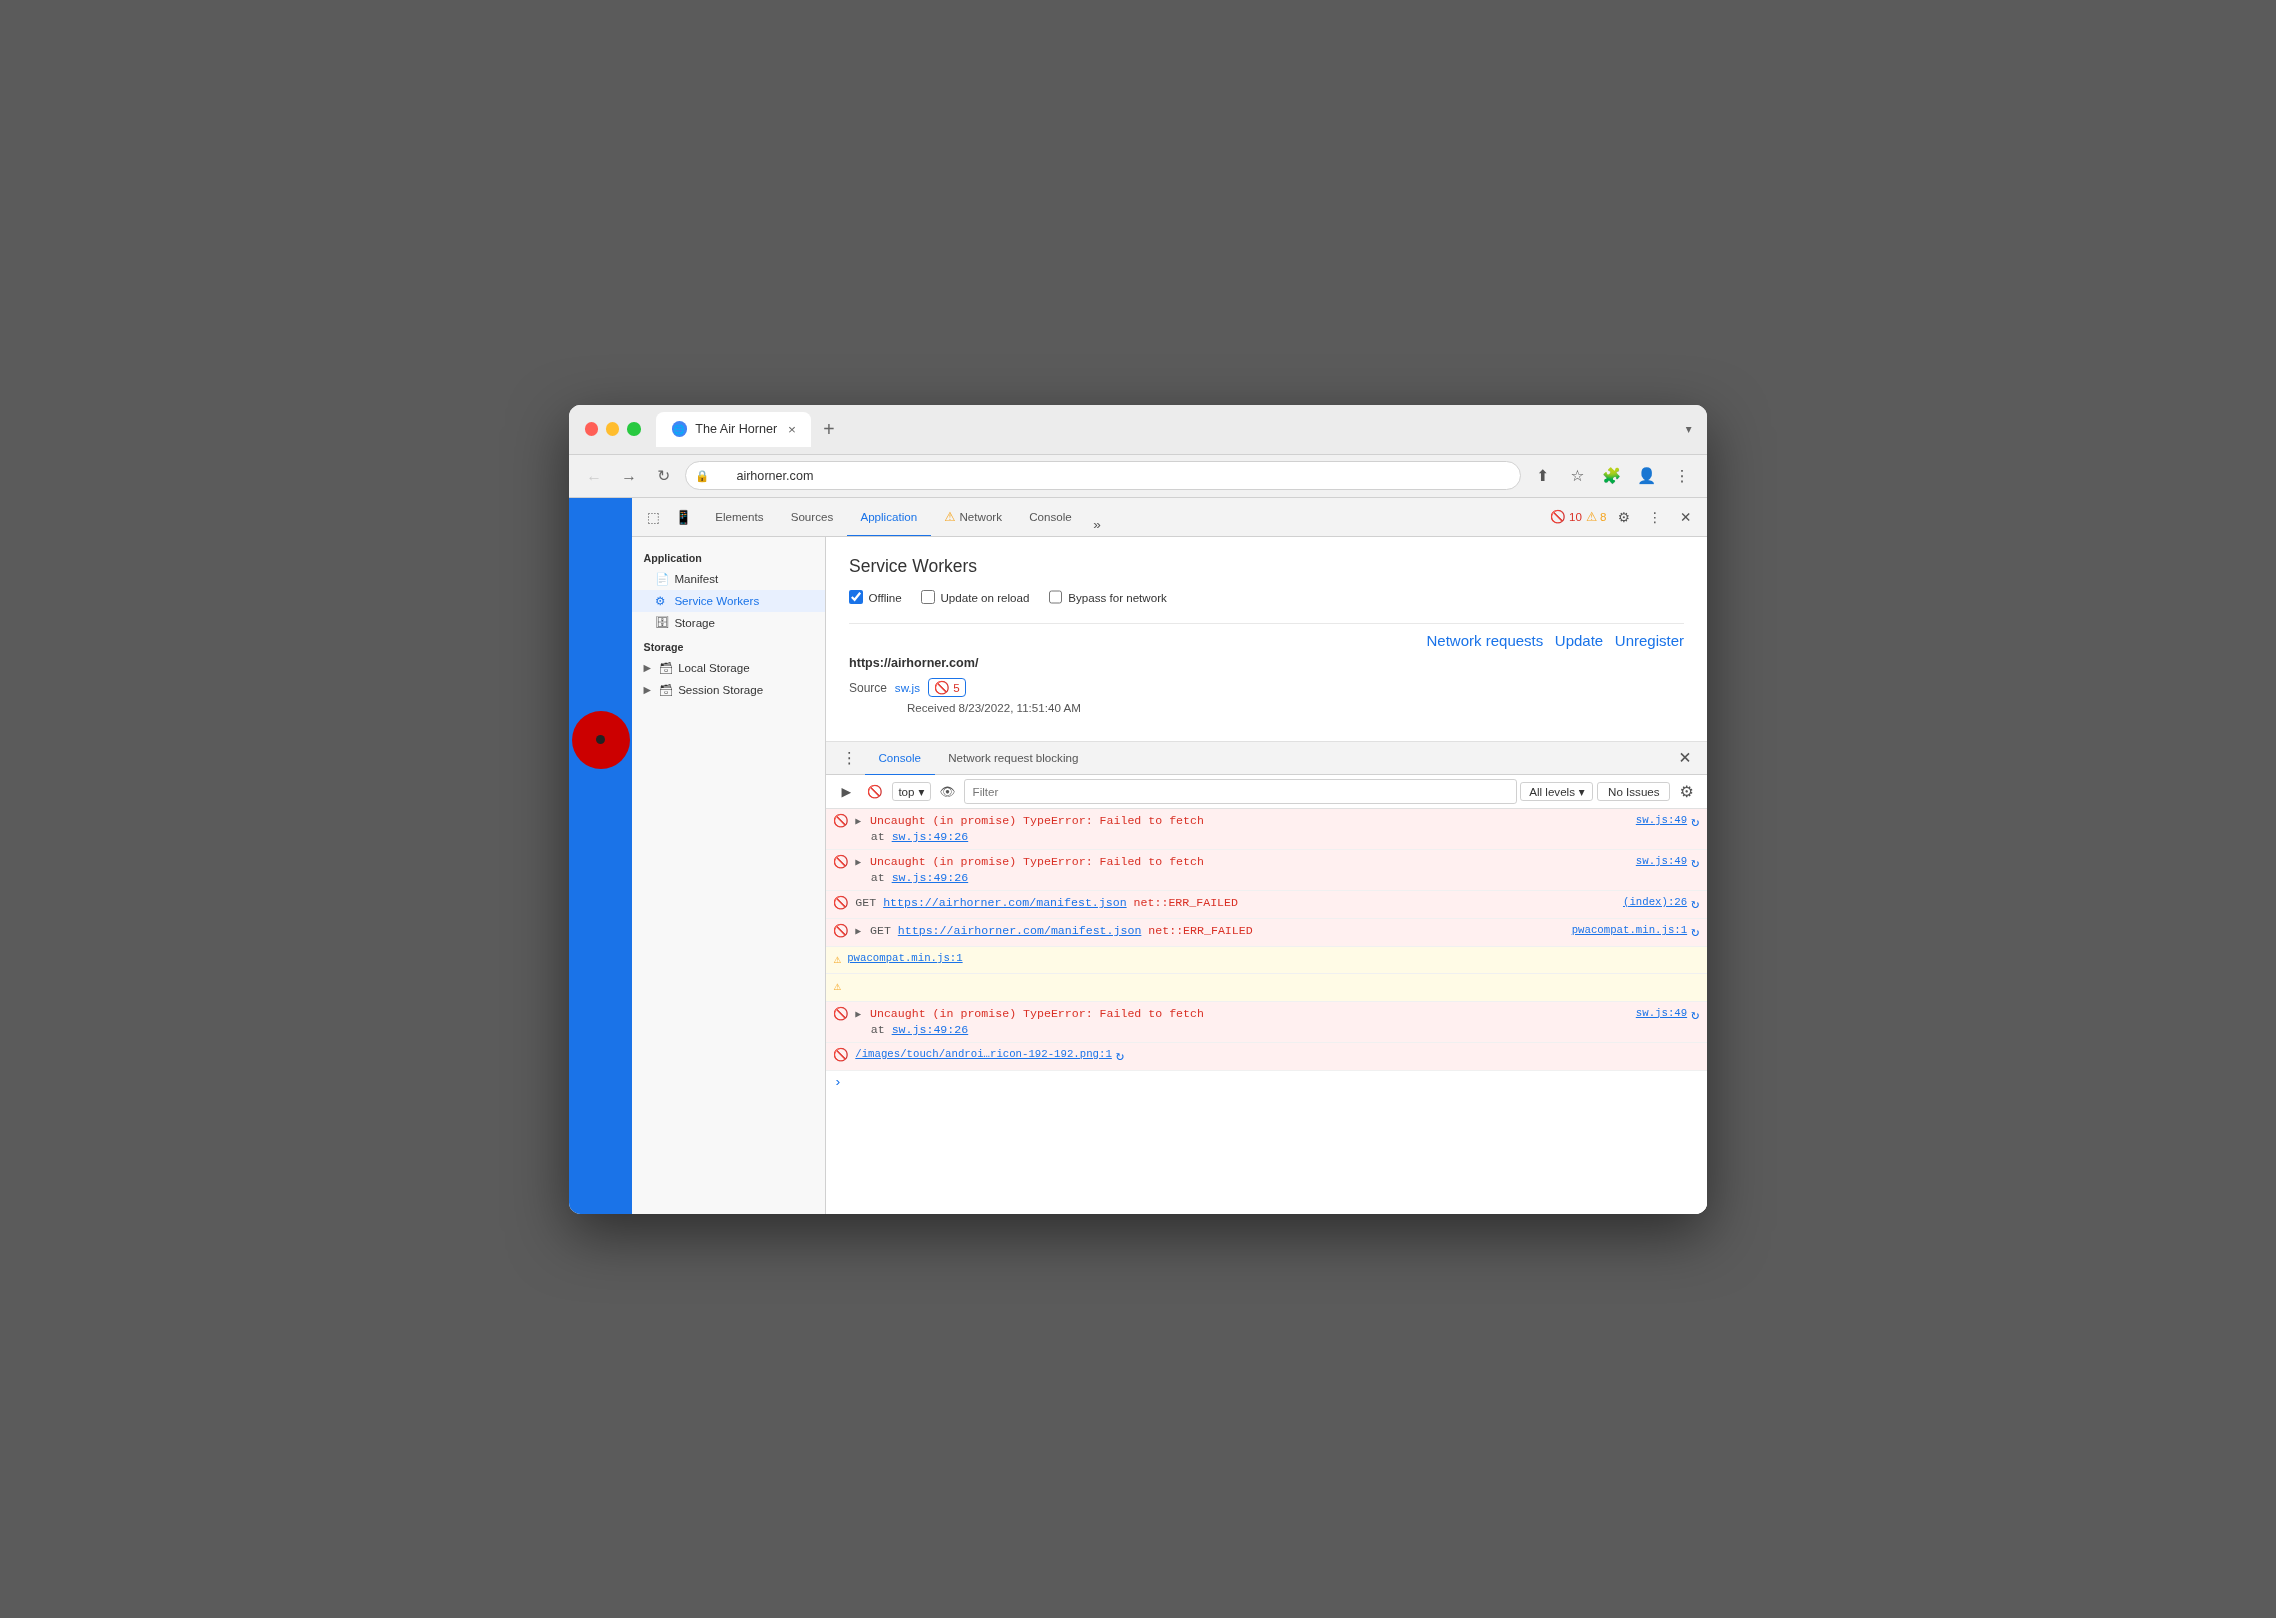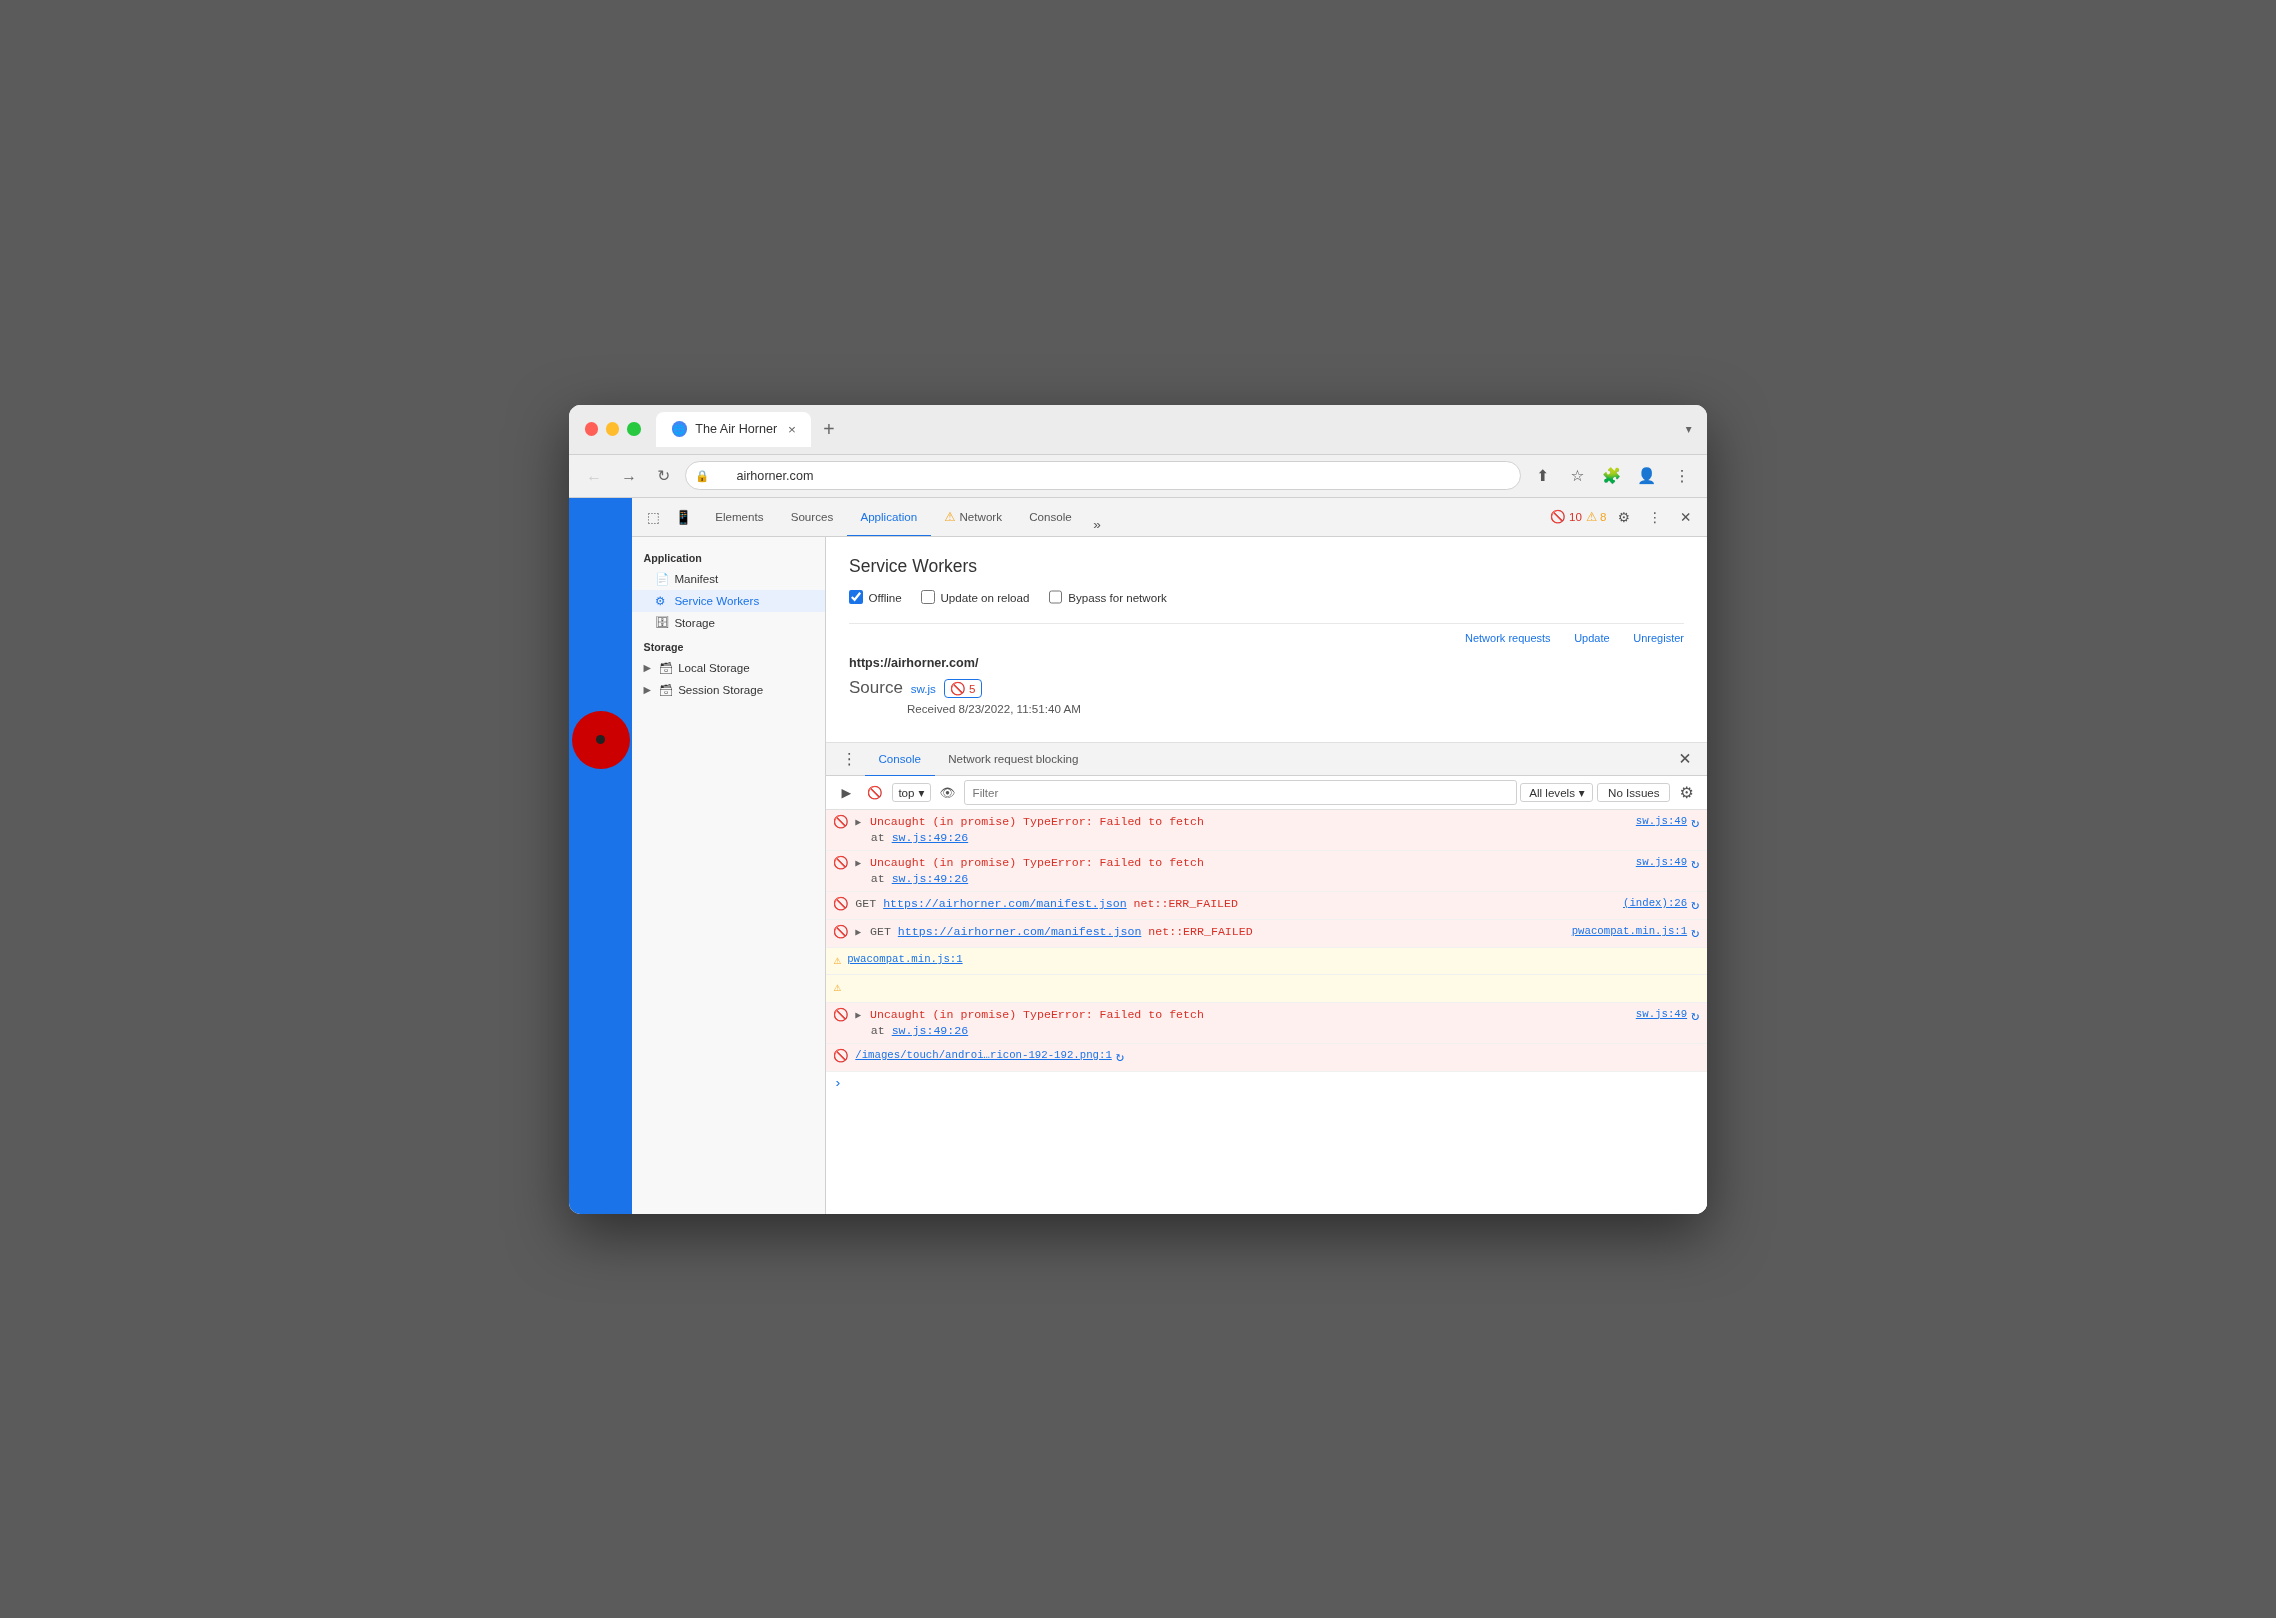--- a/index.html
+++ b/index.html
@@ -329,21 +329,21 @@
       color: #333;
       margin-bottom: 7.8px;
     }
     .sw-entry-details {
       display: flex;
       align-items: center;
       gap: 7.8px;
       margin-bottom: 3.9px;
     }
     .sw-entry-label {
-      font-size: 17px;
+      font-size: 12px;
       color: #555;
     }
     .sw-link {
       color: #1a73e8;
       text-decoration: none;
       font-size: 11.6px;
       cursor: pointer;
     }
     .sw-error-badge {
       display: inline-flex;
@@ -364,23 +364,22 @@
       padding-left: 58px;
     }
     .sw-entry-right {
       display: flex;
       gap: 11.6px;
       align-items: center;
     }
     .sw-action-link {
       color: #1a73e8;
       text-decoration: none;
-      font-size: 11px;
-      cursor: pointer;
-      margin-left: 12px;
+      font-size: 15px;
+      cursor: pointer;
     }
 
     
     .console-area {
       flex: 1;
       display: flex;
       flex-direction: column;
       overflow: hidden;
     }
     .console-tabs {

